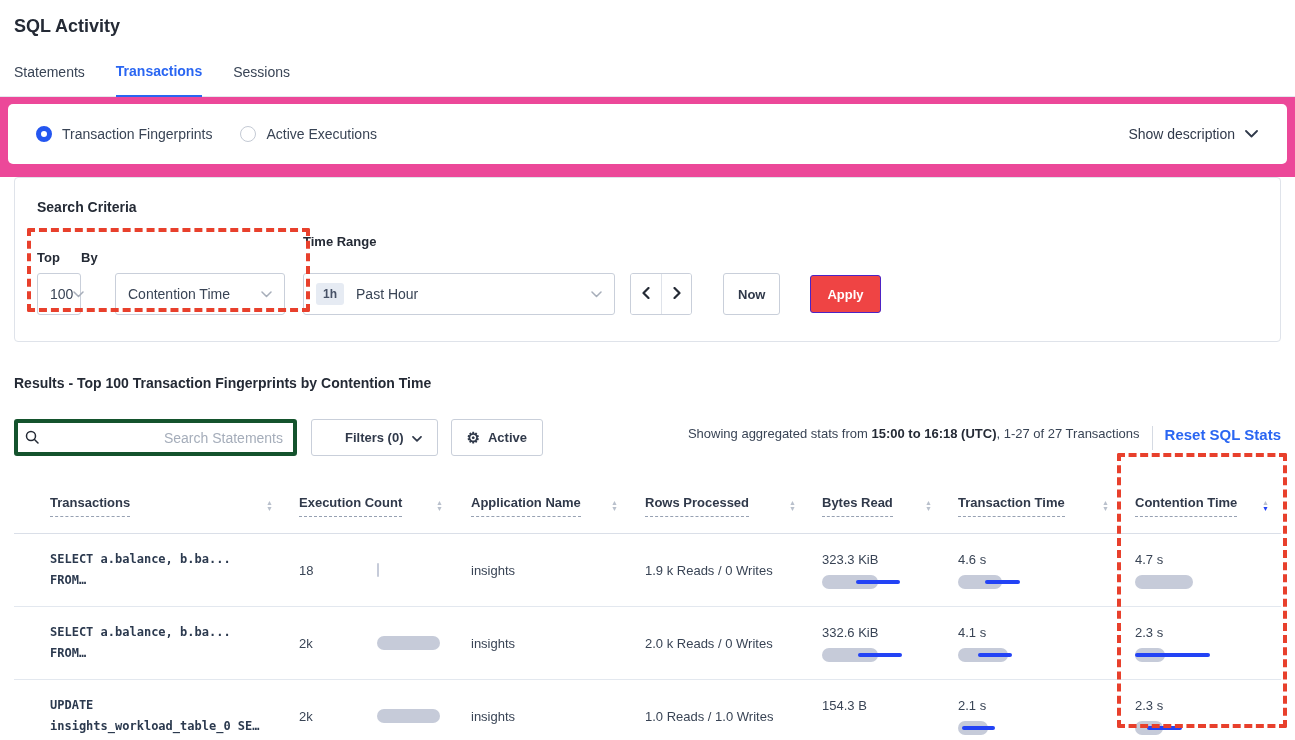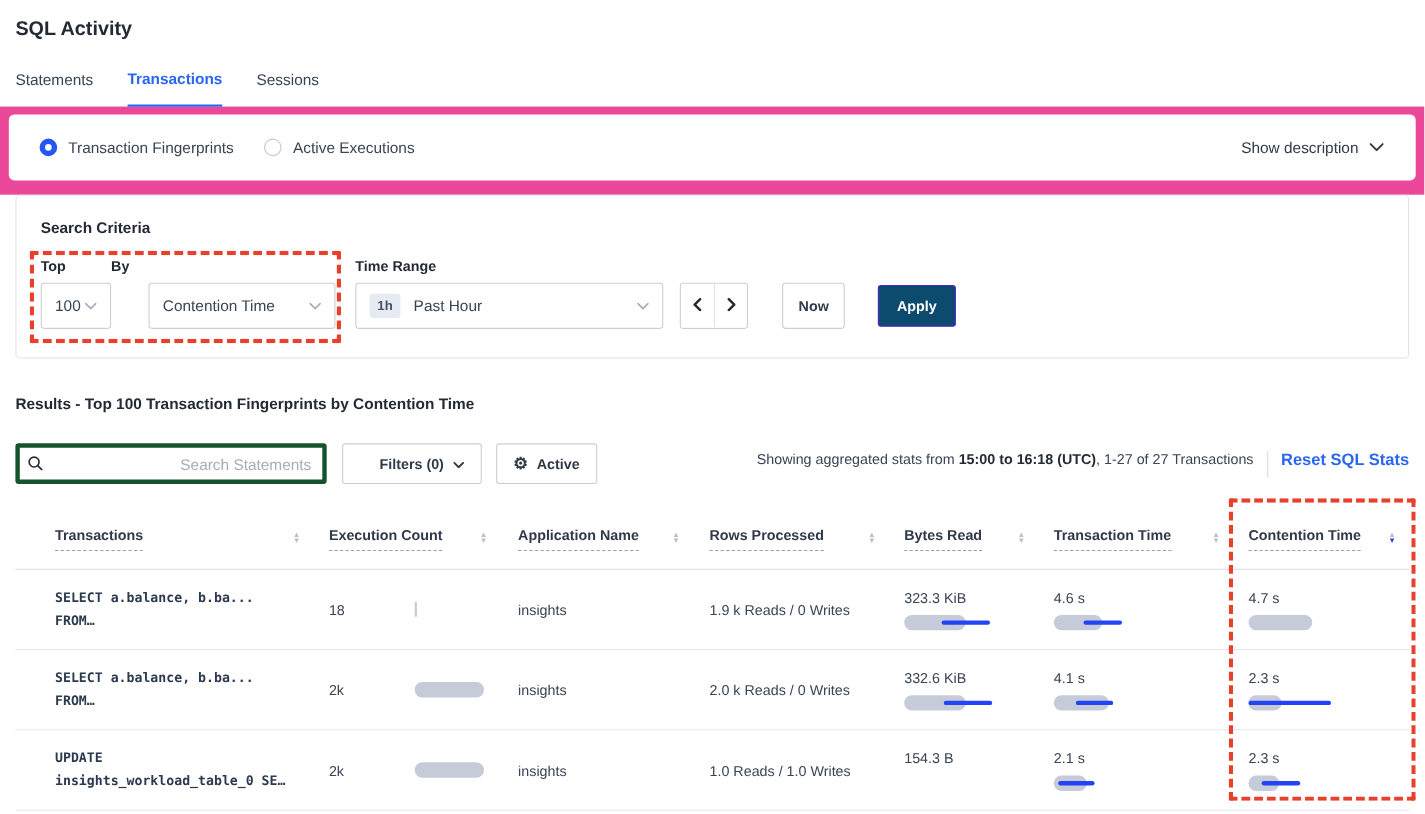--- a/index.html
+++ b/index.html
@@ -25,30 +25,30 @@
   .show-desc { display:flex; align-items:center; gap:10px; font-size:14px; color:#30394a; cursor:pointer; }
   
   .card { margin:0 14px; border:1px solid #dfe3ea; border-radius:4px; padding:20px 22px 26px; background:#fff; }
   .card-heading { font-size:14px; line-height:18px; font-weight:700; color:#242a35; }
   .controls { margin-top:18px; display:flex; align-items:flex-end; }
   .field-group { display:flex; flex-direction:column; }
   .field-label { font-size:13px; line-height:15px; font-weight:700; color:#242a35; margin-bottom:8px; }
   .select { height:42px; border:1px solid #c9cfda; border-radius:3px; background:#fff; display:flex; align-items:center; padding:0 12px; cursor:pointer; }
   .select-value { font-size:14px; color:#394455; }
   .select .chev { margin-left:auto; color:#a7aeba; }
-  .w-top { width:64px; }
+  .w-top { width:44px; }
   .w-by  { width:170px; margin-left:34px; }
-  .w-time{ width:280px; margin-left:18px; }
+  .w-time{ width:312px; margin-left:18px;margin-top:16px; }
   .time-badge { background:#e6ebf3; color:#475166; font-size:12px; font-weight:700; border-radius:3px; padding:4px 7px; margin-right:12px; }
   .nav-group { margin-left:15px; height:42px; display:flex; border:1px solid #c9cfda; border-radius:3px; overflow:hidden; background:#fff; }
   .nav-btn { width:30px; display:flex; align-items:center; justify-content:center; cursor:pointer; color:#242a35; background:#fff; border:none; }
   .nav-btn + .nav-btn { border-left:1px solid #dfe3ea; }
   .btn { height:42px; border:1px solid #c9cfda; border-radius:3px; background:#fff; font-family:inherit; font-size:13px; font-weight:700; color:#30394a; cursor:pointer; }
   .now-btn { margin-left:31px; padding:0 14px; }
-  .apply-btn { margin-left:30px; margin-bottom:2px; height:38px; padding:0 16px; background:#0c4a6e; border:1px solid #4d23c4; color:#fff; font-size:13px; font-weight:700; border-radius:3px; cursor:pointer; font-family:inherit; }
+  .apply-btn { margin-left:30px; margin-bottom:2px; height:38px; padding:0 16px; background:#ef4444; border:1px solid #4d23c4; color:#fff; font-size:13px; font-weight:700; border-radius:3px; cursor:pointer; font-family:inherit; }
   
   .results-h { margin:32px 14px 0; font-size:14px; line-height:19px; font-weight:700; color:#242a35; }
   .toolbar { margin:26px 14px 0; display:flex; align-items:center; height:37px; }
   .search-box { position:relative; width:283px; height:37px; }
   .search-box input { width:100%; height:100%; border:4px solid #14532d; border-radius:3px; padding:0 10px 0 34px; font-family:inherit; font-size:14px; color:#c2410c; outline:none;text-align:right; }
   .search-box input::placeholder { color:#a5adba; }
   .search-icon { position:absolute; left:11px; top:11px; }
   .tb-btn { height:37px; border:1px solid #c9cfda; border-radius:3px; background:#fff; font-family:inherit; font-size:13px; font-weight:700; color:#30394a; display:flex; align-items:center; gap:8px; padding:0 15px; cursor:pointer; }
   .filters-btn { margin-left:14px;padding-left:33px; }
   .columns-btn { margin-left:13px; }

